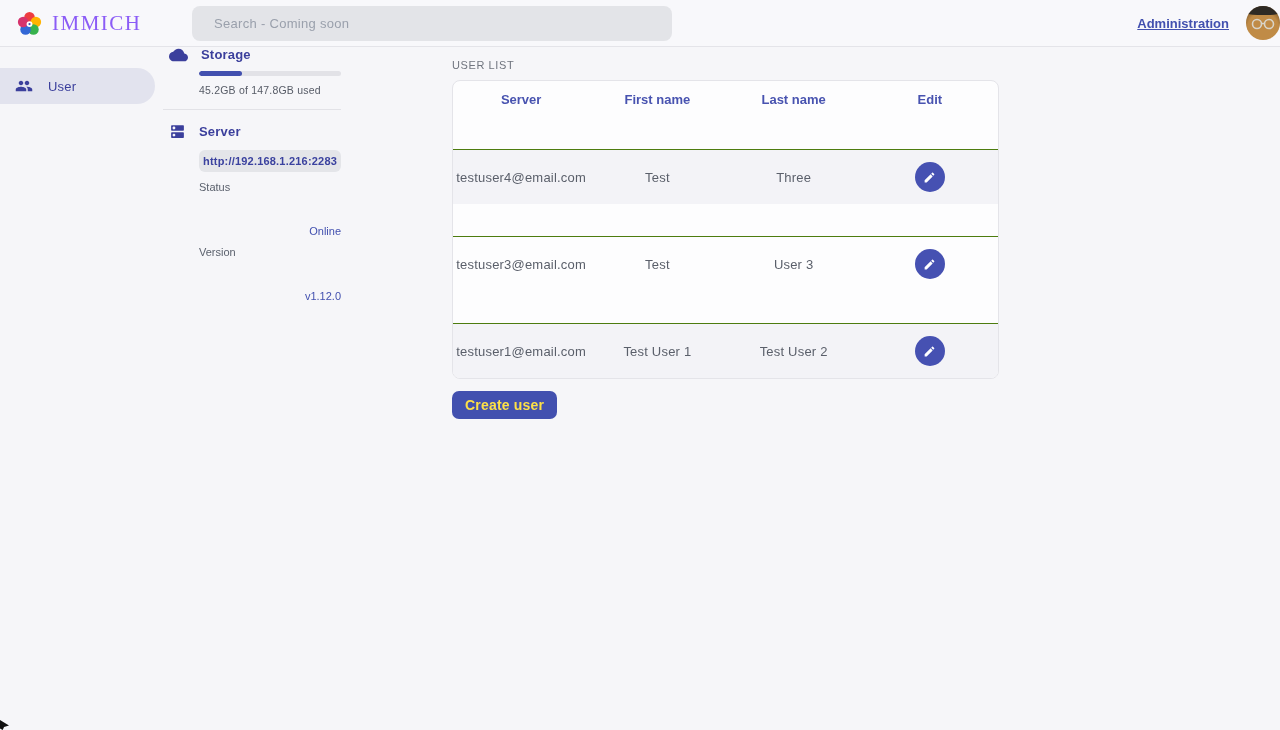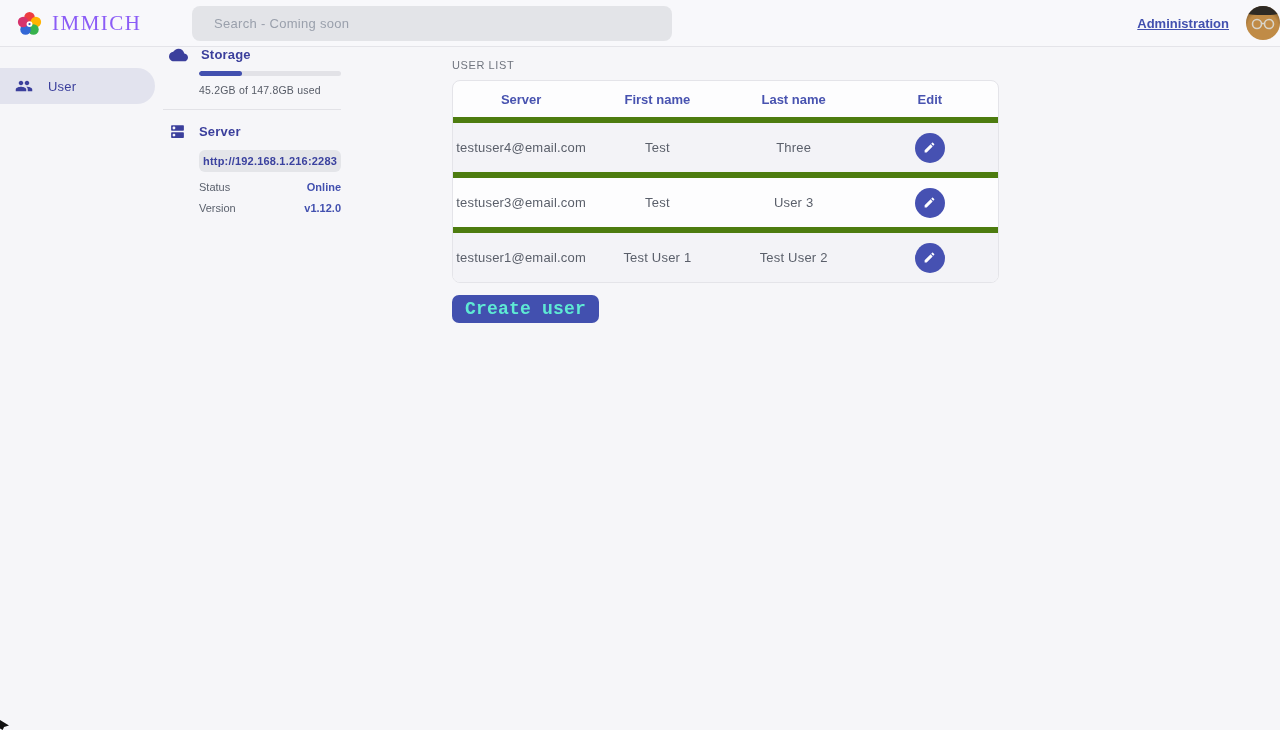--- a/index.html
+++ b/index.html
@@ -75,21 +75,21 @@
   .progress-fill { height:100%; border-radius:3px; background:var(--primary,#4250af); }
   .usage-text { margin-top:8px; font-size:10.5px; color:#565b66; letter-spacing:.2px; }
   .sf-divider { border:none; border-top:1px solid #e2e2e7; margin:13px 0 13px -6px; }
   .server-chip {
     margin-top:10px; background:#e4e5e9; border-radius:6px;
     padding:5px 4px; text-align:center;
     font-size:11px; font-weight:700; color:#3b429f; letter-spacing:.2px;
   }
   .kv-row { display:flex; justify-content:space-between; margin-top:9px; }
   .kv-label { font-size:11px; color:#5b616d; }
-  .kv-value { font-size:11px; font-weight:700; color:var(--primary,#4250af); }
+  .kv-value { font-size:11px; font-weight:400; color:var(--primary,#4250af);margin-top:44px; }
 
   
   .content { flex:1; display:flex; flex-direction:column; }
   .page-header {
     height:59px; border-bottom:1px solid #e4e4e9;
     display:flex; align-items:center; padding-left:22px;
   }
   .page-header h1 { font-size:16px; font-weight:700; color:#3f46a5; letter-spacing:.2px; }
 
   .main-col { width:547px; margin:12px auto 0; }
@@ -97,33 +97,33 @@
     font-size:11px; color:#70757f; letter-spacing:.6px;
     font-weight:500; margin-bottom:9px;
   }
   .utable {
     background:#fdfdfe; border:1px solid #e4e4e9; border-radius:8px;
     overflow:hidden;
   }
   .thead, .trow { display:grid; grid-template-columns:repeat(4,1fr); align-items:center; }
   .thead { height:36px; }
   .thead .th { text-align:center; font-size:13px; font-weight:600; color:#4853b0; }
-  .trow { height:55px; border-top:6px solid #4d7c0f; background:#fdfdfe; }
+  .trow { height:55px; border-top:1px solid #4d7c0f; background:#fdfdfe;margin-top:32px; }
   .trow.alt { background:#f3f3f7; }
   .tcell { text-align:center; font-size:13px; color:#5a5f6a; letter-spacing:.2px; }
   .edit-btn {
     width:30px; height:30px; border-radius:50%;
     background:#4651b2; border:none; cursor:pointer;
     display:inline-flex; align-items:center; justify-content:center;
   }
   .create-btn {
-    margin-top:12px; background:var(--primary,#4250af); color:#5eead4;
+    margin-top:12px; background:var(--primary,#4250af); color:#fde047;
     border:none; border-radius:7px; height:28px; padding:0 13px;
-    font-size:18px; font-weight:700; letter-spacing:.2px; cursor:pointer;
-    font-family:Liberation Mono, monospace;
+    font-size:14px; font-weight:700; letter-spacing:.2px; cursor:pointer;
+    font-family:Liberation Sans, sans-serif;
   }
 
   
   .mouse-cursor {
     position:absolute; left:0; bottom:0; width:9px; height:10px;
     background:#111;
     clip-path:polygon(0 0, 100% 55%, 45% 70%, 30% 100%, 0 85%);
   }
 </style>
 </head>

